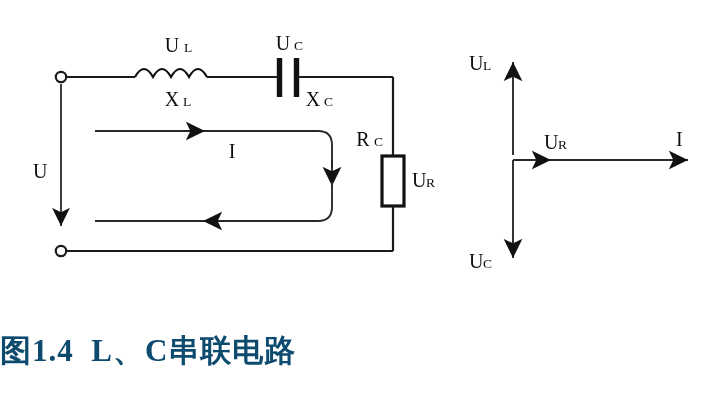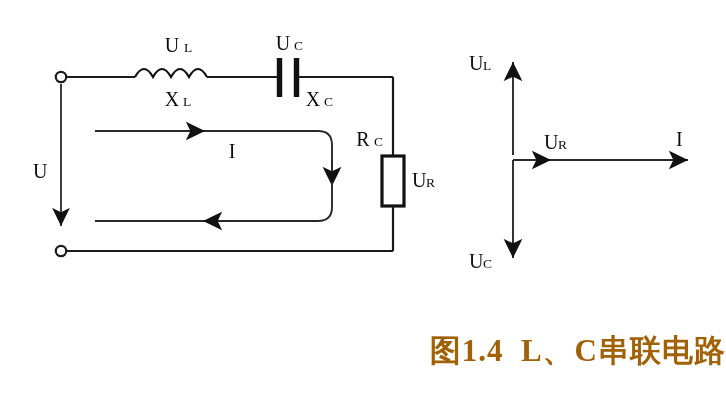--- a/index.html
+++ b/index.html
@@ -79,25 +79,25 @@
   .lbl-sub {
     font-family: "Liberation Serif", serif;
     fill: #0d0d0d;
     font-size: 13.5px;
   }
   .caption {
     position: absolute;
     left: 0;
     top: 330px;
     width: 726px;
-    text-align: right;
+    text-align: left;
     font-family: "Liberation Serif", serif;
     font-weight: bold;
     font-size: 31px;
-    color: #a16207;
+    color: #0c4a6e;
     letter-spacing: 1px;
     white-space: pre;
   }
 </style>
 </head>
 <body>
 
 <div id="figure-root">
 
   <svg id="circuit-svg" viewBox="0 0 726 419" xmlns="http://www.w3.org/2000/svg">

